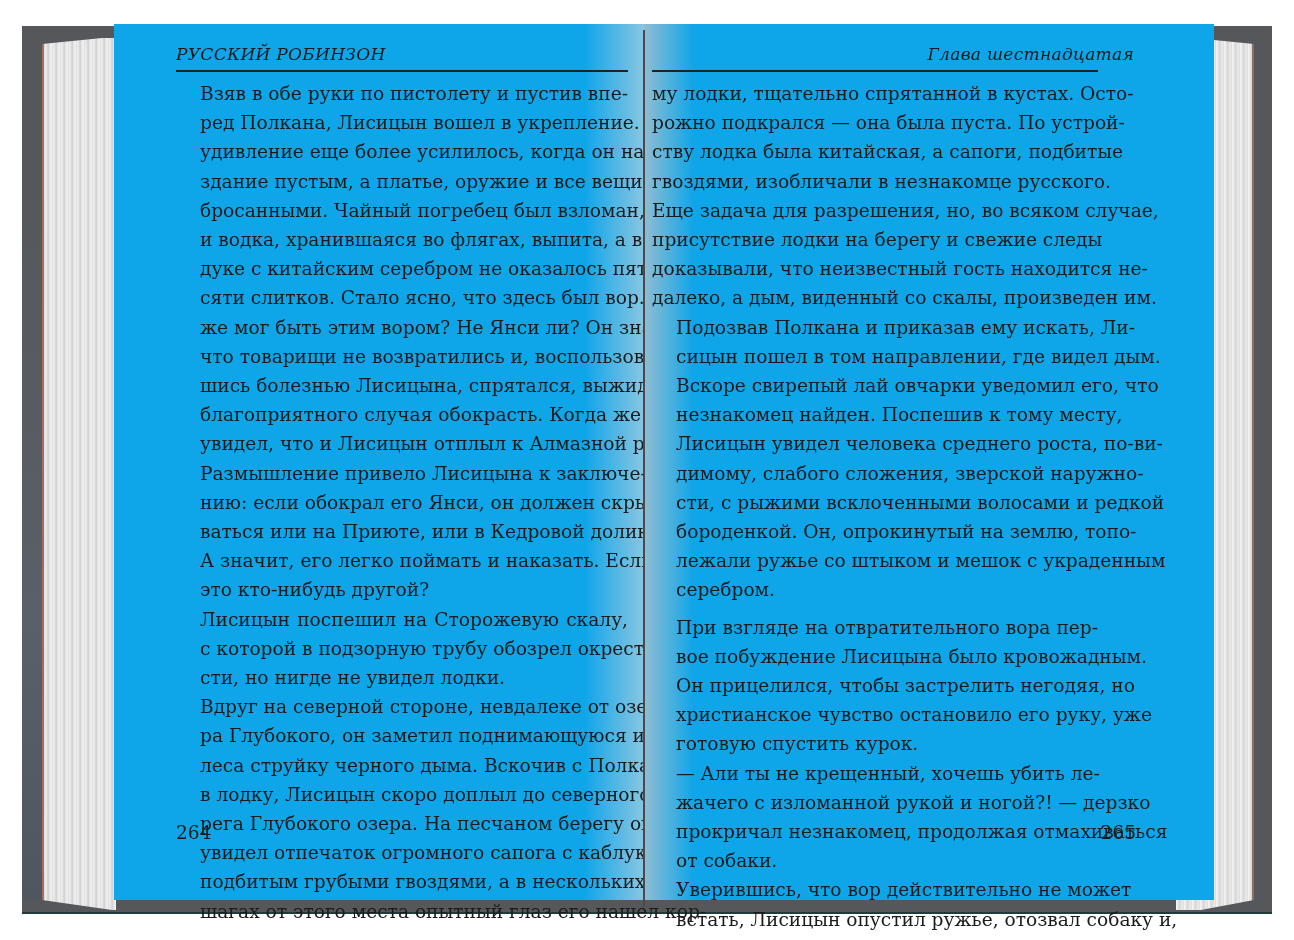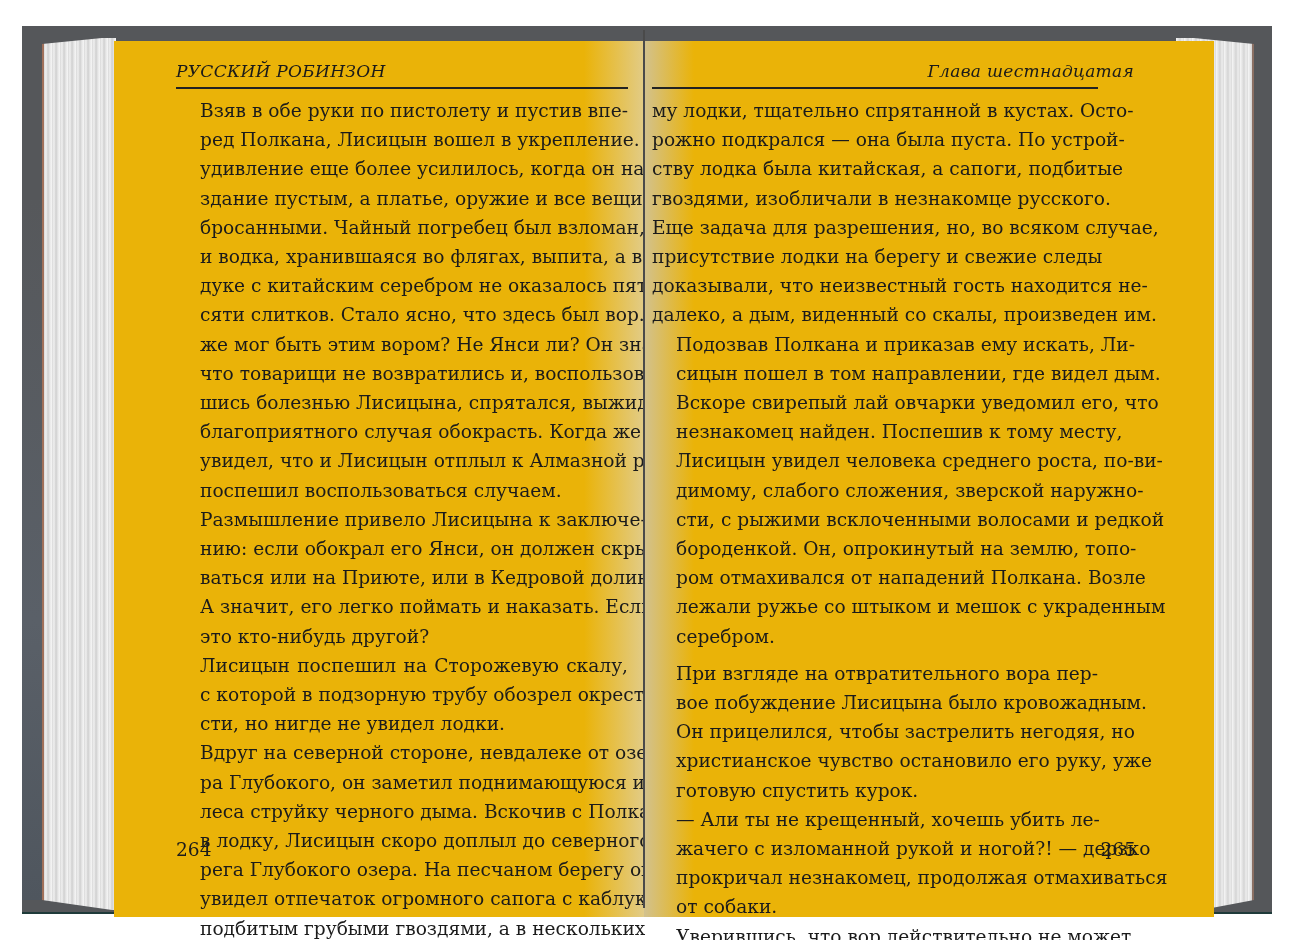--- a/index.html
+++ b/index.html
@@ -8,21 +8,21 @@
   .cover-left-shade { position:absolute; left:22px; top:200px; width:24px; height:700px; background:linear-gradient(180deg,#56585b 0%,#5a6068 60%,#4f565e 100%); }
   .stack { position:absolute; top:38px; height:872px; }
   .stack-left { left:42px; width:72px;
     background: repeating-linear-gradient(90deg,#d9d9d9 0px,#f0f0f0 2px,#cfcfcf 4px,#e8e8e8 6px,#f6f6f6 8px);
     clip-path: polygon(0 6px, 60px 0, 100% 0, 100% 100%, 70px 100%, 0 calc(100% - 10px));
     border-left:2px solid #a0705a; }
   .stack-right { left:1176px; width:76px;
     background: repeating-linear-gradient(90deg,#f6f6f6 0px,#e6e6e6 2px,#d4d4d4 4px,#ededed 6px,#dadada 8px);
     clip-path: polygon(0 0, 18px 0, 100% 6px, 100% calc(100% - 10px), 25px 100%, 0 100%);
     border-right:2px solid #8a7064; }
-  .page { position:absolute; top:41px; height:876px; background:#eab308; }
+  .page { position:absolute; top:24px; height:876px; background:#0ea5e9; }
   .page-left { left:114px; width:530px; }
   .page-right { left:644px; width:570px; }
   .gutter-left { position:absolute; right:0; top:0; width:60px; height:100%; background:linear-gradient(90deg,rgba(255,255,255,0) 0%,rgba(220,220,220,0.6) 100%); }
   .gutter-right { position:absolute; left:0; top:0; width:50px; height:100%; background:linear-gradient(90deg,rgba(200,200,200,0.7) 0%,rgba(255,255,255,0) 100%); }
   .spine { position:absolute; left:643px; top:30px; width:2px; height:878px; background:#4a4a4a; }
 
   .running-head { position:absolute; top:20px; font-style:italic; font-size:17px; color:#1a1a1a; letter-spacing:0.3px; }
   .page-left .running-head { left:62px; }
   .page-right .running-head { right:80px; }
   .rule { position:absolute; top:46px; height:1.5px; background:#222; }
@@ -61,21 +61,20 @@
         <span class="line">здание пустым, а платье, оружие и все вещи раз-</span>
         <span class="line">бросанными. Чайный погребец был взломан,</span>
         <span class="line">и водка, хранившаяся во флягах, выпита, а в сун-</span>
         <span class="line">дуке с китайским серебром не оказалось пятиде-</span>
         <span class="line">сяти слитков. Стало ясно, что здесь был вор. Кто</span>
         <span class="line">же мог быть этим вором? Не Янси ли? Он знал,</span>
         <span class="line">что товарищи не возвратились и, воспользовав-</span>
         <span class="line">шись болезнью Лисицына, спрятался, выжидая</span>
         <span class="line">благоприятного случая обокрасть. Когда же он</span>
         <span class="line">увидел, что и Лисицын отплыл к Алмазной реке,</span>
-        <span class="line last">поспешил воспользоваться случаем.</span>
       </p>
       <p>
         <span class="line" style="text-indent: 24px;">Размышление привело Лисицына к заключе-</span>
         <span class="line">нию: если обокрал его Янси, он должен скры-</span>
         <span class="line">ваться или на Приюте, или в Кедровой долине.</span>
         <span class="line">А значит, его легко поймать и наказать. Если же</span>
         <span class="line last">это кто-нибудь другой?</span>
       </p>
       <p>
         <span class="line" style="text-indent: 24px;">Лисицын поспешил на Сторожевую скалу,</span>
@@ -113,21 +112,20 @@
       </p>
       <p>
         <span class="line" style="text-indent: 24px;">Подозвав Полкана и приказав ему искать, Ли-</span>
         <span class="line">сицын пошел в том направлении, где видел дым.</span>
         <span class="line">Вскоре свирепый лай овчарки уведомил его, что</span>
         <span class="line">незнакомец найден. Поспешив к тому месту,</span>
         <span class="line">Лисицын увидел человека среднего роста, по-ви-</span>
         <span class="line">димому, слабого сложения, зверской наружно-</span>
         <span class="line">сти, с рыжими всклоченными волосами и редкой</span>
         <span class="line">бороденкой. Он, опрокинутый на землю, топо-</span>
-        <span class="line">ром отмахивался от нападений Полкана. Возле</span>
         <span class="line">лежали ружье со штыком и мешок с украденным</span>
         <span class="line last">серебром.</span>
       </p>
       <p>
         <span class="line" style="text-indent: 24px; margin-top: 8px;">При взгляде на отвратительного вора пер-</span>
         <span class="line">вое побуждение Лисицына было кровожадным.</span>
         <span class="line">Он прицелился, чтобы застрелить негодяя, но</span>
         <span class="line">христианское чувство остановило его руку, уже</span>
         <span class="line last">готовую спустить курок.</span>
       </p>

